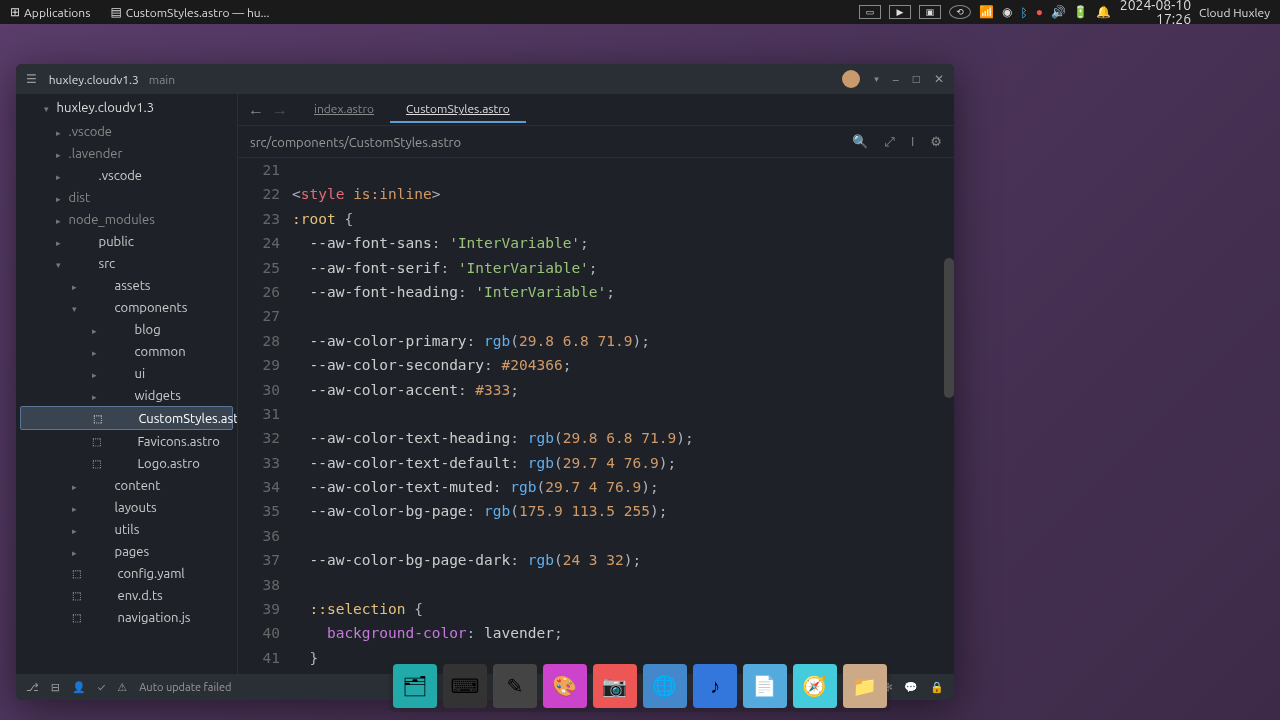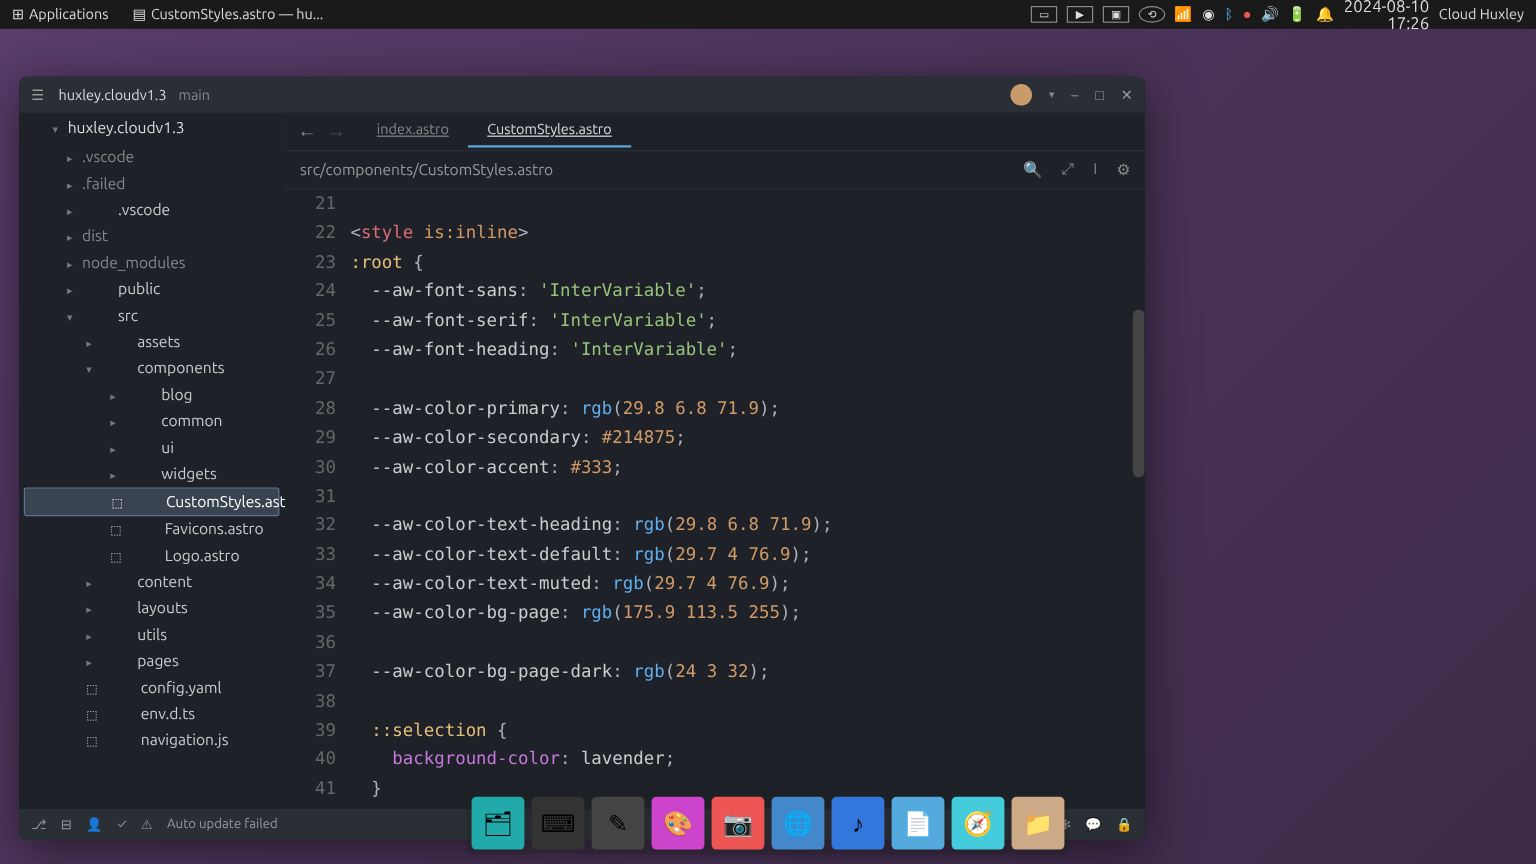--- a/index.html
+++ b/index.html
@@ -141,21 +141,21 @@
         <span class="folder-open-ico"></span>
         <span>huxley.cloudv1.3</span>
       </div>
       <div id="tree-items">
           <div class="tree-item l1">
             <span class="folder-ico"></span>
             <span>.vscode</span>
           </div>
           <div class="tree-item l1">
             <span class="folder-ico"></span>
-            <span>.failed</span>
+            <span>.lavender</span>
           </div>
           <div class="tree-item l1 bright">
             <span class="folder-ico"></span>
             <span>.vscode</span>
           </div>
           <div class="tree-item l1">
             <span class="folder-ico"></span>
             <span>dist</span>
           </div>
           <div class="tree-item l1">
@@ -282,21 +282,21 @@
           </div>
         <div class="code" id="code">
           <div class="code-line"></div>
             <div class="code-line"><span class="tok-punc">&lt;</span><span class="tok-tag">style</span> <span class="tok-attr">is:inline</span><span class="tok-punc">&gt;</span></div>
             <div class="code-line"><span class="tok-sel">:root</span> <span class="tok-punc">{</span></div>
             <div class="code-line">  <span class="tok-prop">--aw-font-sans</span><span class="tok-punc">:</span> <span class="tok-str">'InterVariable'</span><span class="tok-punc">;</span></div>
             <div class="code-line">  <span class="tok-prop">--aw-font-serif</span><span class="tok-punc">:</span> <span class="tok-str">'InterVariable'</span><span class="tok-punc">;</span></div>
             <div class="code-line">  <span class="tok-prop">--aw-font-heading</span><span class="tok-punc">:</span> <span class="tok-str">'InterVariable'</span><span class="tok-punc">;</span></div>
             <div class="code-line"></div>
             <div class="code-line">  <span class="tok-prop">--aw-color-primary</span><span class="tok-punc">:</span> <span class="tok-func">rgb</span><span class="tok-punc">(</span><span class="tok-num">29.8 6.8 71.9</span><span class="tok-punc">);</span></div>
-            <div class="code-line">  <span class="tok-prop">--aw-color-secondary</span><span class="tok-punc">:</span> <span class="tok-num">#214875</span><span class="tok-punc">;</span></div>
+            <div class="code-line">  <span class="tok-prop">--aw-color-secondary</span><span class="tok-punc">:</span> <span class="tok-num">#204366</span><span class="tok-punc">;</span></div>
             <div class="code-line">  <span class="tok-prop">--aw-color-accent</span><span class="tok-punc">:</span> <span class="tok-num">#333</span><span class="tok-punc">;</span></div>
             <div class="code-line"></div>
             <div class="code-line">  <span class="tok-prop">--aw-color-text-heading</span><span class="tok-punc">:</span> <span class="tok-func">rgb</span><span class="tok-punc">(</span><span class="tok-num">29.8 6.8 71.9</span><span class="tok-punc">);</span></div>
             <div class="code-line">  <span class="tok-prop">--aw-color-text-default</span><span class="tok-punc">:</span> <span class="tok-func">rgb</span><span class="tok-punc">(</span><span class="tok-num">29.7 4 76.9</span><span class="tok-punc">);</span></div>
             <div class="code-line">  <span class="tok-prop">--aw-color-text-muted</span><span class="tok-punc">:</span> <span class="tok-func">rgb</span><span class="tok-punc">(</span><span class="tok-num">29.7 4 76.9</span><span class="tok-punc">);</span></div>
             <div class="code-line">  <span class="tok-prop">--aw-color-bg-page</span><span class="tok-punc">:</span> <span class="tok-func">rgb</span><span class="tok-punc">(</span><span class="tok-num">175.9 113.5 255</span><span class="tok-punc">);</span></div>
             <div class="code-line"></div>
             <div class="code-line">  <span class="tok-prop">--aw-color-bg-page-dark</span><span class="tok-punc">:</span> <span class="tok-func">rgb</span><span class="tok-punc">(</span><span class="tok-num">24 3 32</span><span class="tok-punc">);</span></div>
             <div class="code-line"></div>
             <div class="code-line">  <span class="tok-sel">::selection</span> <span class="tok-punc">{</span></div>

